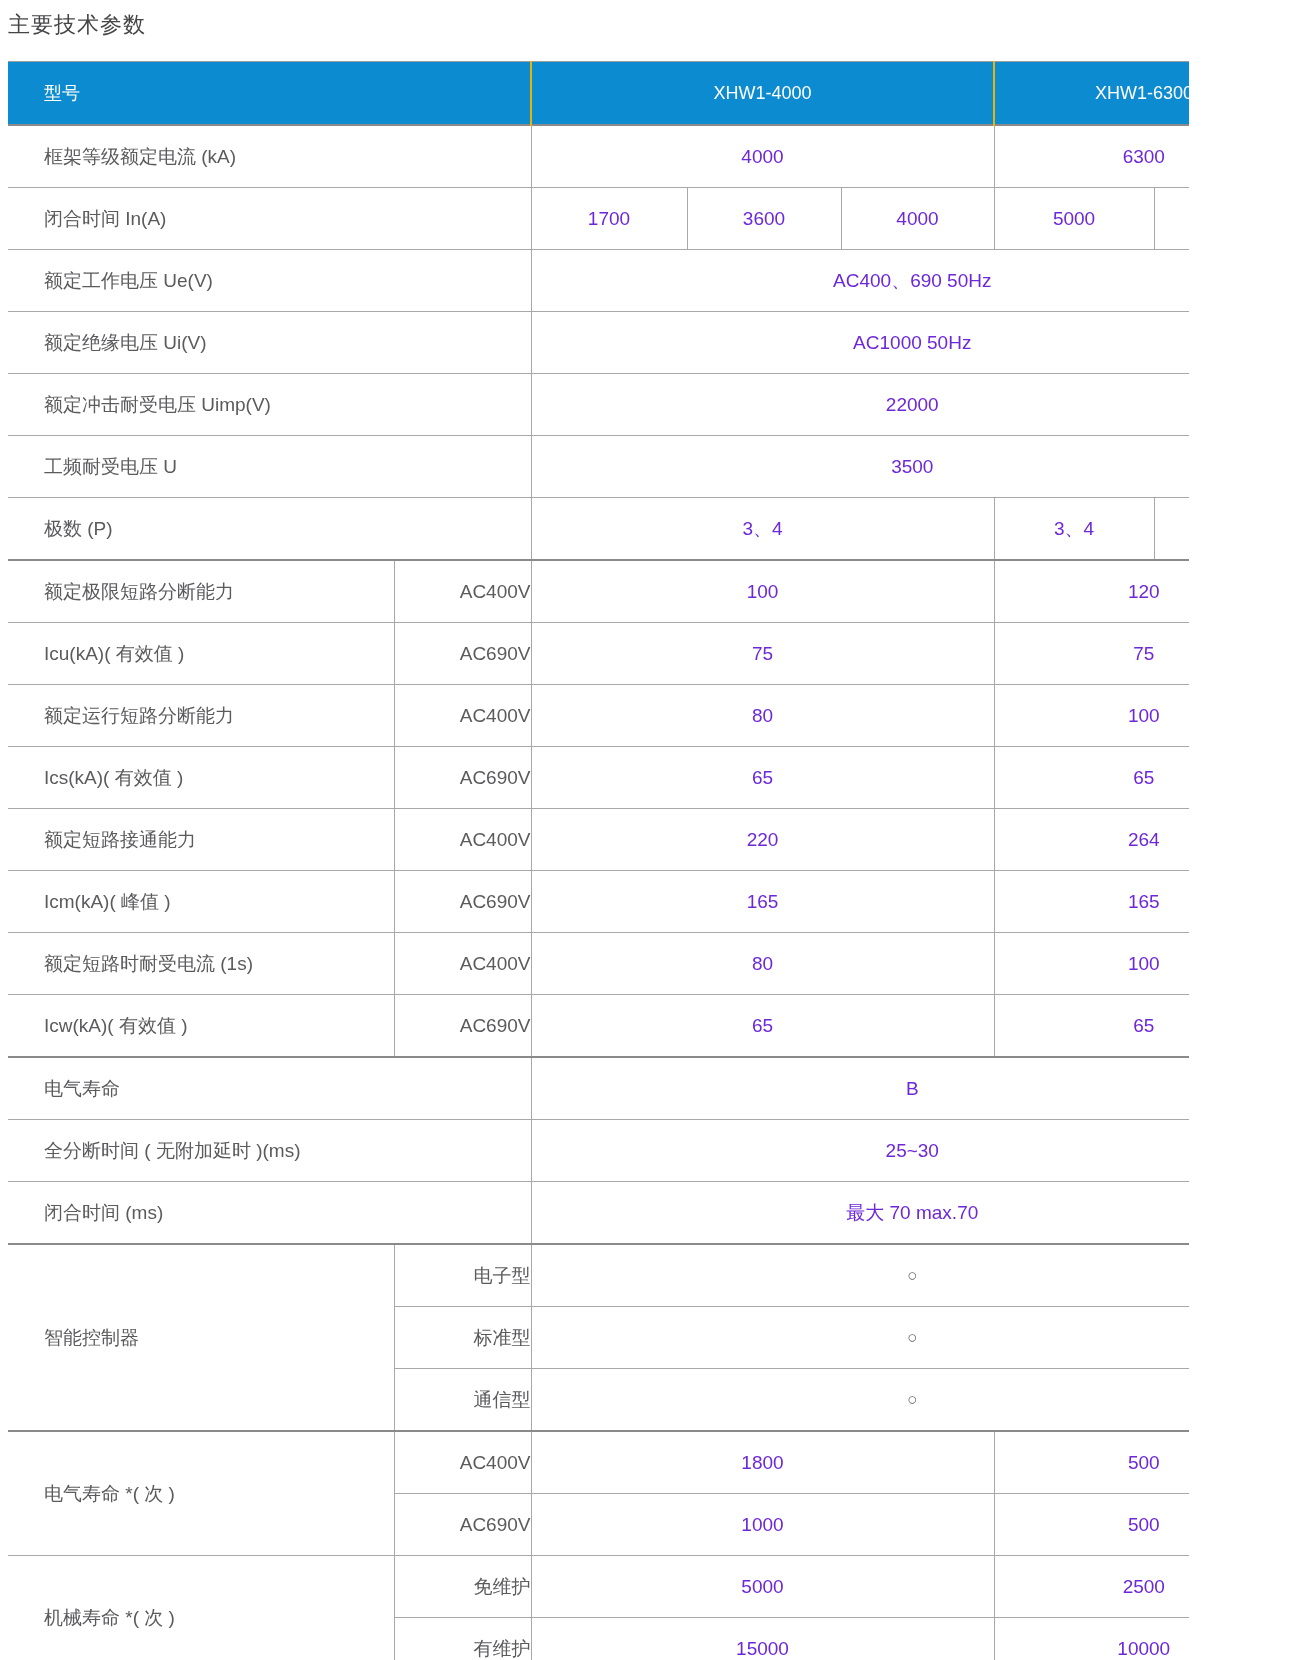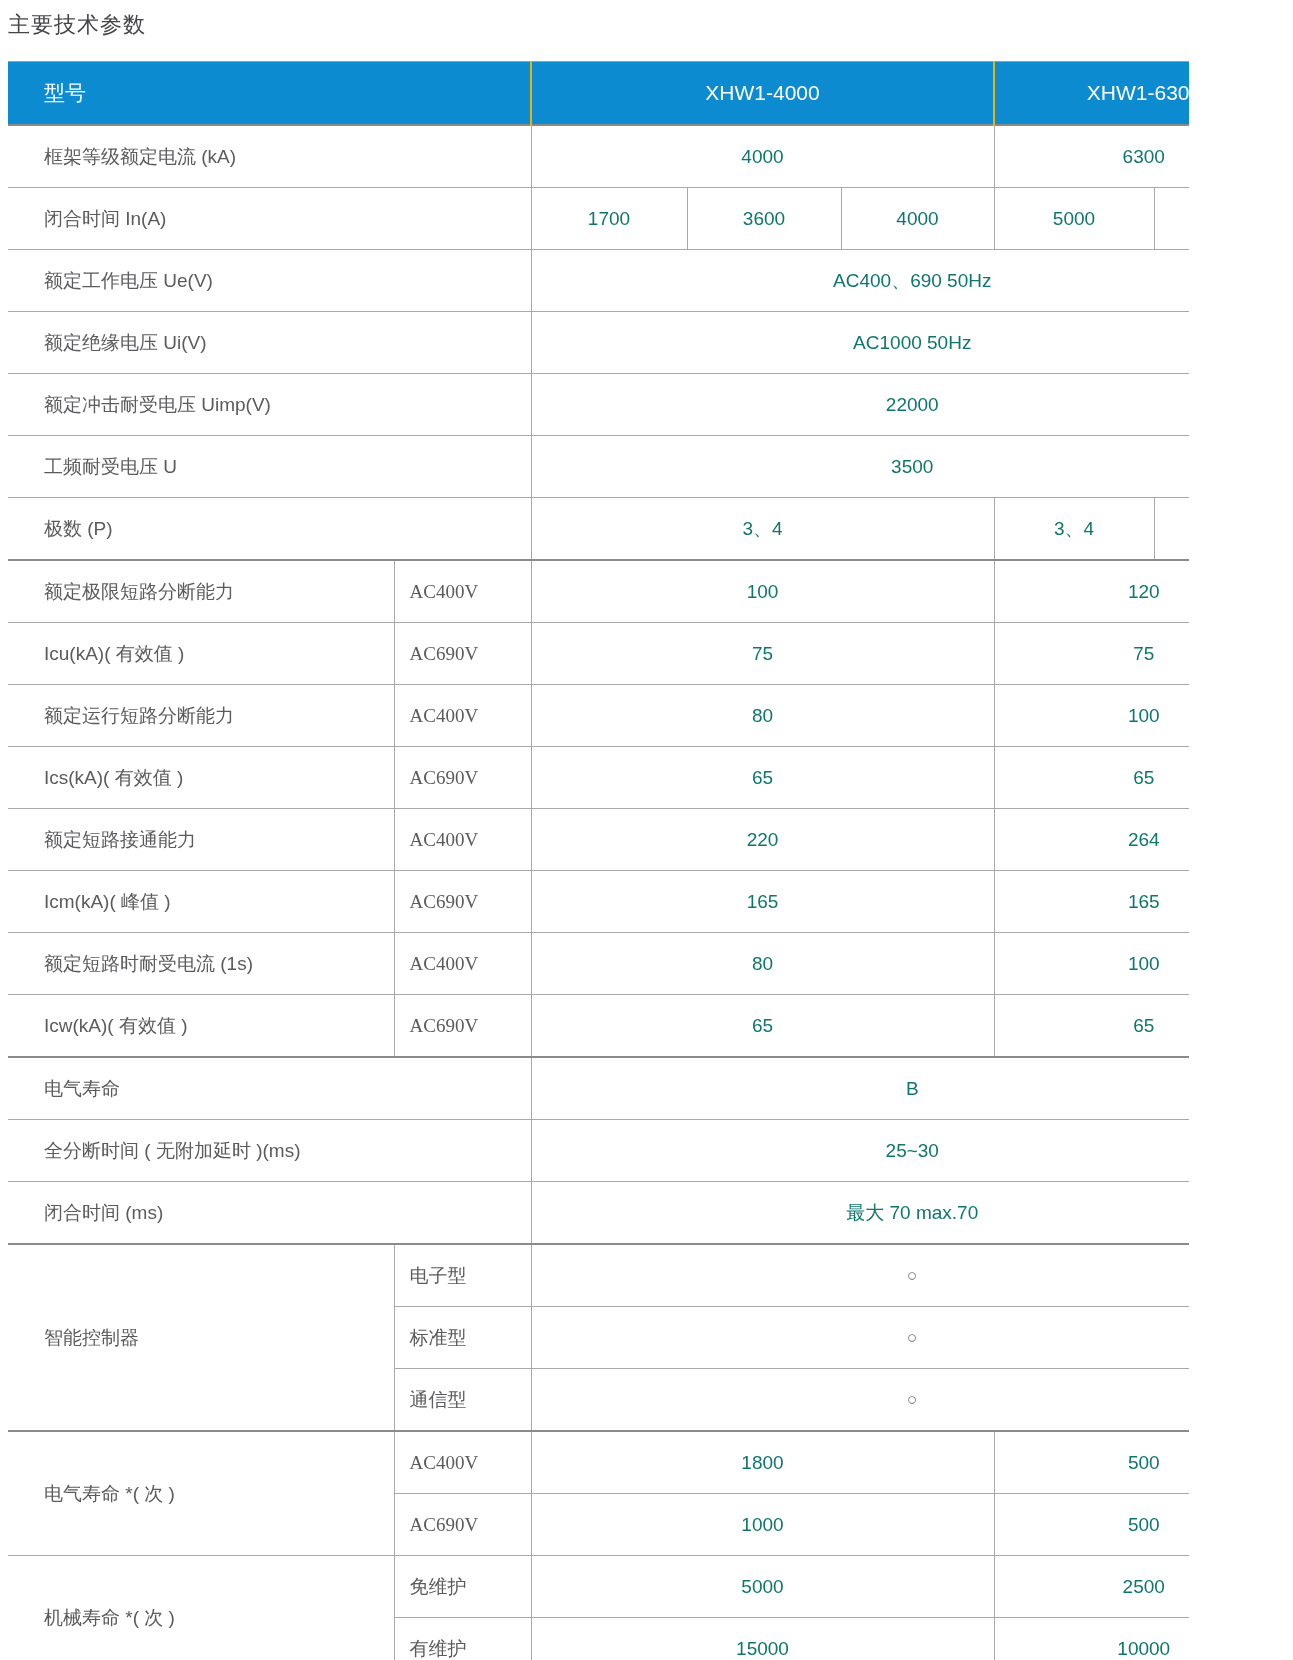--- a/index.html
+++ b/index.html
@@ -41,35 +41,34 @@
     white-space: nowrap;
   }
   
   table.spec td.sub, table.spec td.val { border-left: 1px solid #a8a8a8; }
   table.spec td.lbl {
     text-align: left;
     padding-left: 36px;
     border-left: none;
   }
   table.spec td.sub {
-    text-align: left;
+    text-align: right;
     padding-left: 15px;
-    font-family: Liberation Serif, serif;
-  }
-  table.spec td.val { text-align: center; color: #0f766e; }
+  }
+  table.spec td.val { text-align: center; color: #6d28d9; }
   
   table.spec tr.strong td { border-top: 2px solid #8a8a8a; }
   table.spec tr:last-child td { border-bottom: 2px solid #8a8a8a; }
   
   table.spec tr.head td {
     height: 62px;
     background: #0d8bd1;
     color: #ffffff;
     border-top: 1px solid #9e9e9e;
-    font-size: 21px;
+    font-size: 18px;
   }
   table.spec tr.head td.val { color: #ffffff; }
   table.spec tr.head td.sub, table.spec tr.head td.val { border-left: 2px solid #eab308; }
   
   table.spec td.val.circle { font-size: 17px; color: #6a6a6d; }
 </style>
 </head>
 <body>
 
 <div class="page">

